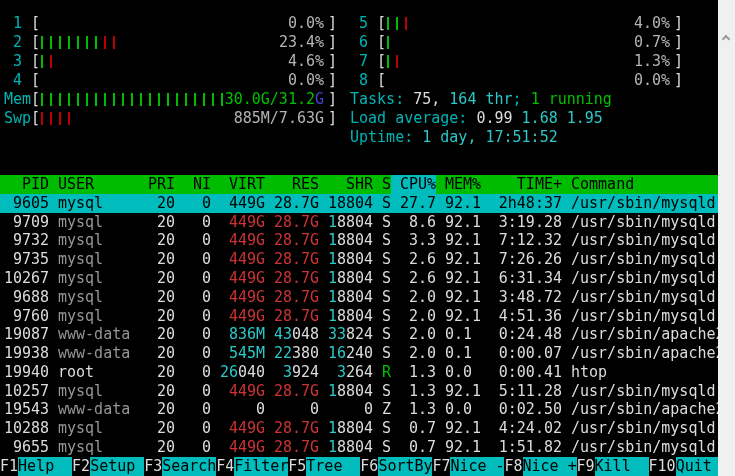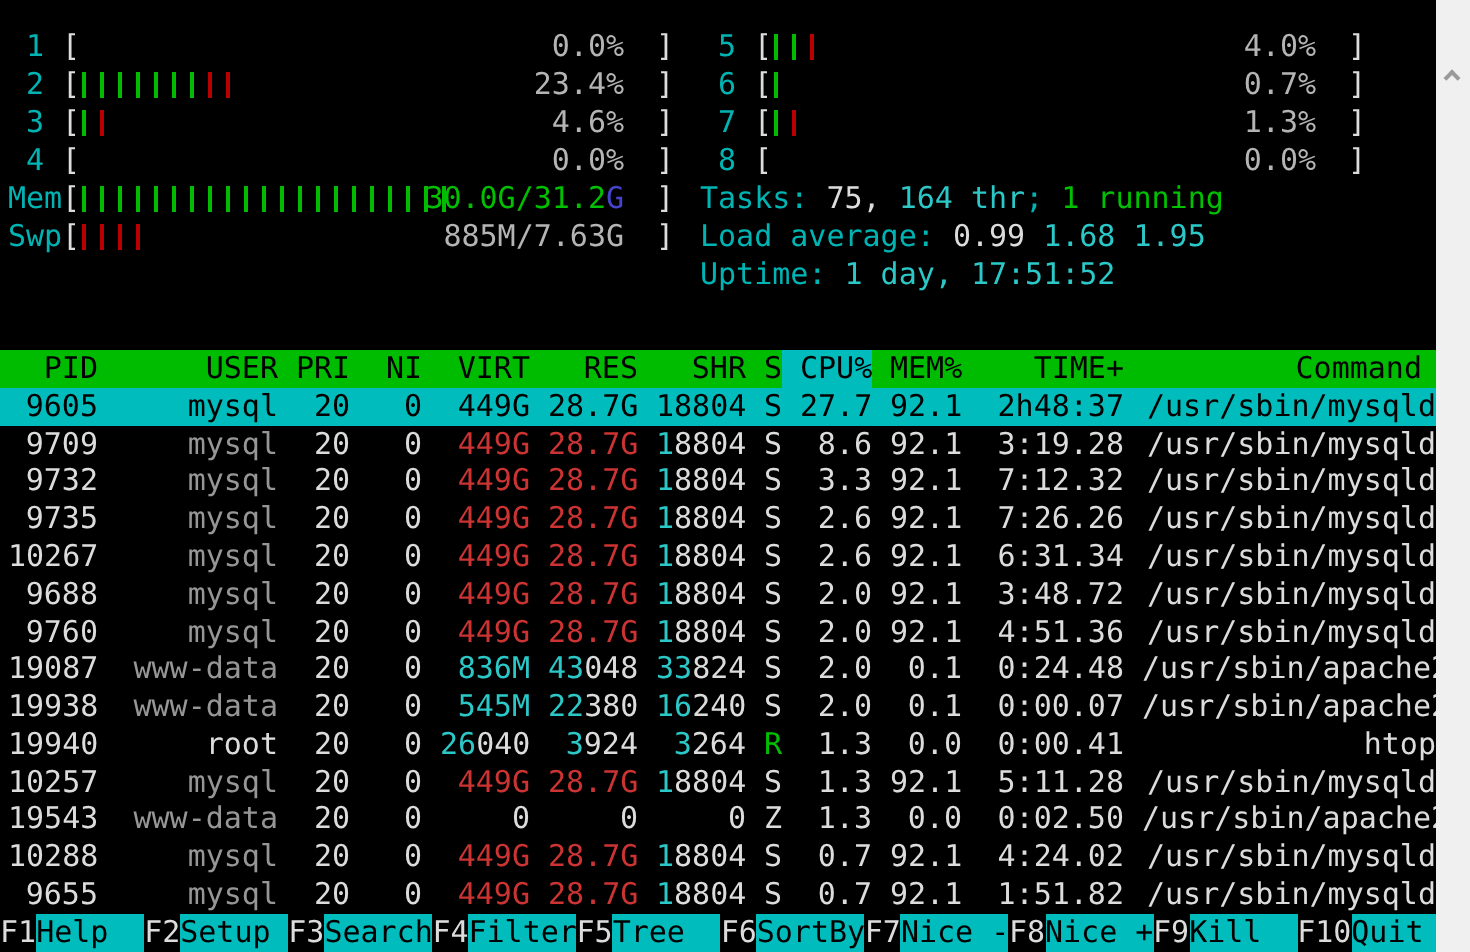--- a/index.html
+++ b/index.html
@@ -16,36 +16,36 @@
   
   .top{position:absolute;left:0;top:14px;width:718px;}
   .line{position:relative;height:19px;line-height:19px;}
   .meter{position:absolute;top:0;display:flex;}
   .meter.left{left:4px;} .meter.right{left:350px;}
   .mlabel{display:inline-block;width:27px;text-align:center;flex:none;}
   .minner{position:relative;width:288px;height:19px;flex:none;}
   .bars{position:absolute;left:1px;top:3px;height:13px;display:flex;column-gap:7px;}
   .bar{width:2px;height:13px;flex:none;}
   .bar-g{background:#00bb00}.bar-r{background:#b80000}
-  .mtext{position:absolute;right:16px;top:0;}
+  .mtext{position:absolute;right:4px;top:0;}
   .textline{position:absolute;left:350px;top:0;}
   
   .thead{position:absolute;left:0;top:175px;width:718px;height:19px;background:#00bc00;
          display:flex;padding-left:4px;color:#000;overflow:hidden;}
   .hcell{display:inline-block;flex:none;overflow:hidden;color:#000;}
   .gap{display:inline-block;width:9px;flex:none;}
   .sorted{background:#00bcbc;}
   .tbody{position:absolute;left:0;top:194px;width:718px;height:263px;
          display:flex;flex-direction:column;overflow:hidden;}
   .row{flex:1;display:flex;padding-left:4px;align-items:center;overflow:hidden;}
   .row.sel{background:#00bcbc;}
   .row.sel span{color:#000;}
   .cell{display:inline-block;flex:none;overflow:hidden;}
   .cell.cmd{flex:1 1 auto;}
-  .al-r{text-align:right}.al-l{text-align:right}
+  .al-r{text-align:right}.al-l{text-align:left}
   
   .fnbar{position:absolute;left:0;top:457px;width:735px;height:19px;background:#000;
          display:flex;overflow:hidden;}
   .fitem{display:flex;flex:none;}
   .fk{color:#dcdcdc;flex:none;}
   .fl{background:#00bcbc;color:#000;display:inline-block;width:54px;flex:none;}
   
   .scrollbar{position:absolute;right:0;top:0;width:17px;height:476px;background:#f0f0f0;}
   .sb-btn{position:absolute;left:0;width:17px;height:17px;}
   .sb-chevron{position:absolute;left:5px;width:6px;height:6px;border:solid #9a9a9a;border-width:2px 2px 0 0;}

